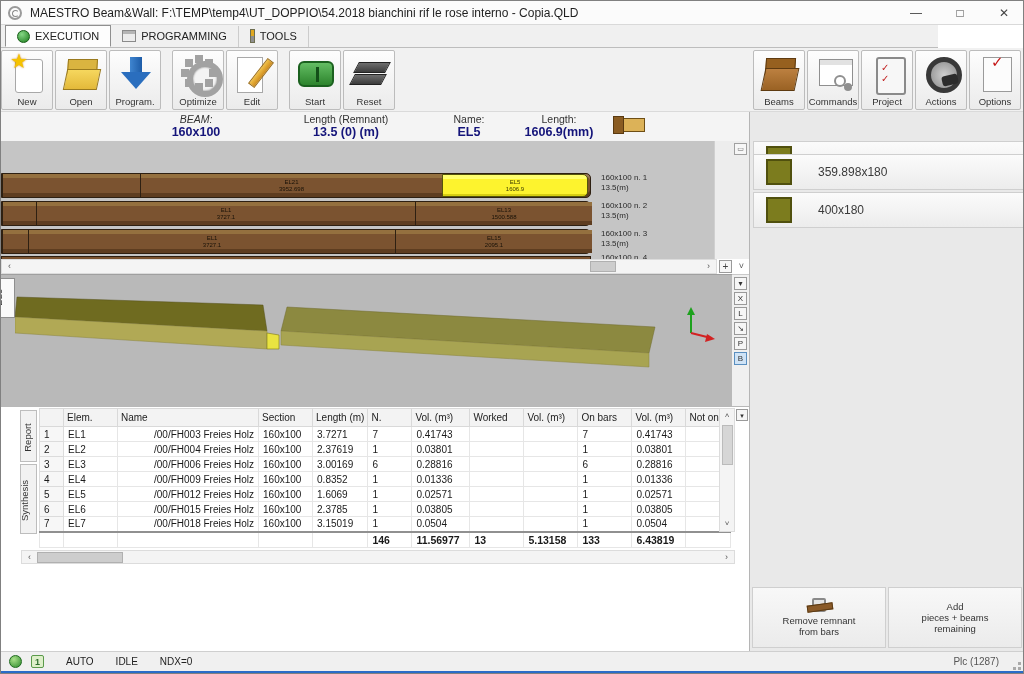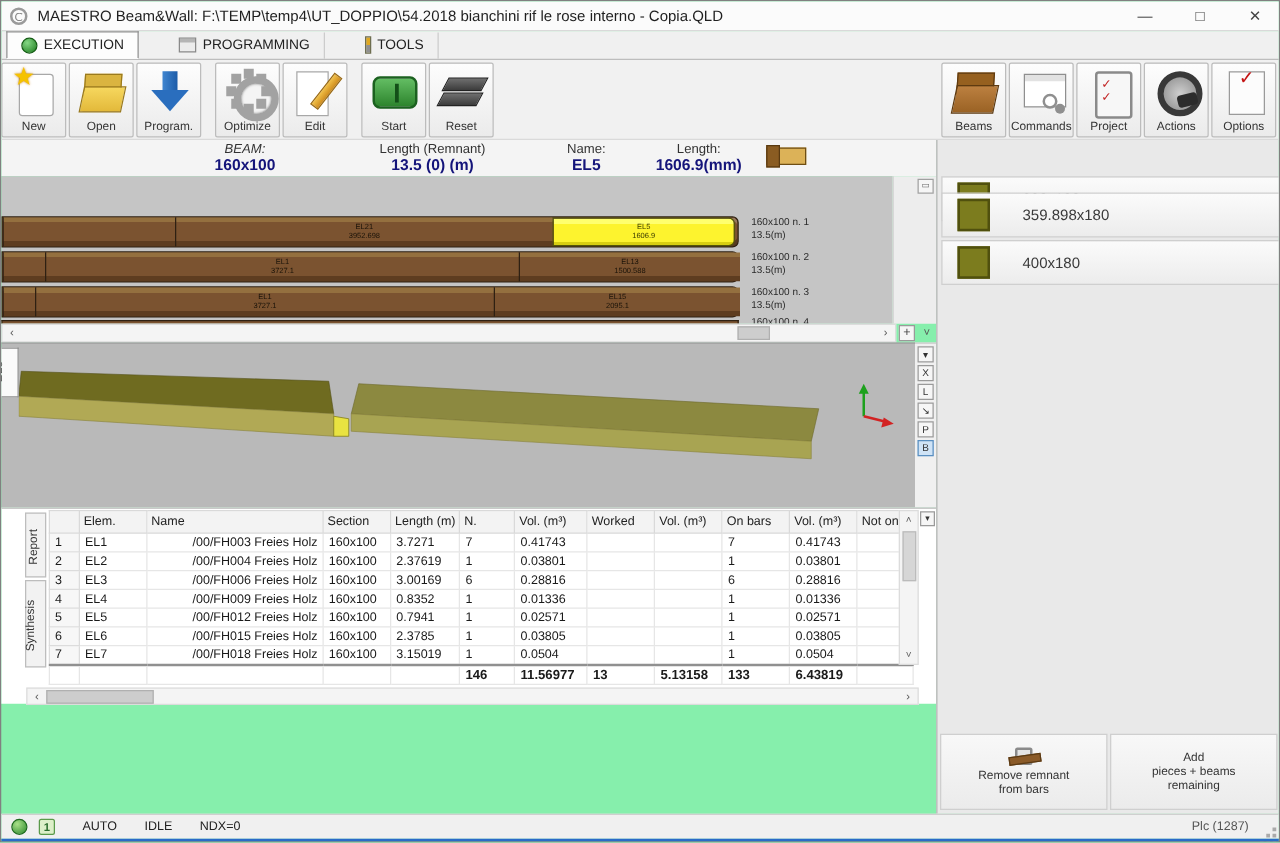--- a/index.html
+++ b/index.html
@@ -1,28 +1,28 @@
 <!DOCTYPE html>
 <html><head>
 <meta charset="utf-8">
 <style>
   * { box-sizing: border-box; margin:0; padding:0; }
   body { font-family: "Liberation Sans", "DejaVu Sans", sans-serif; background:#d8d8d8; }
-  .window { position:relative; width:1024px; height:674px; background:#86efac; border:1px solid #808080; overflow:hidden; }
+  .window { position:relative; width:1024px; height:674px; background:#ffffff; border:1px solid #808080; overflow:hidden; }
 
   
   .titlebar { position:absolute; left:0; top:0; width:1024px; height:24px; background:#fbfbfb; border-bottom:1px solid #d9d9d9; display:flex; align-items:center; }
   .app-icon { width:14px; height:14px; margin-left:7px; border:2px solid #9a9a9a; border-radius:50%; position:relative; }
   .app-icon::before { content:""; position:absolute; left:2px; top:2px; width:5px; height:5px; border:1.5px solid #8a8a8a; border-radius:50%; border-right-color:transparent; }
   .title-text { margin-left:8px; font-size:12px; color:#1f1f1f; white-space:nowrap; }
   .win-controls { position:absolute; right:6px; top:0; height:24px; display:flex; align-items:center; gap:26px; padding-right:6px; }
   .win-btn { font-size:12px; color:#444; width:18px; text-align:center; cursor:default; }
 
   
-  .tabstrip { position:absolute; left:0; top:24px; width:1024px; height:23px; background:#f0f0f0; border-bottom:1px solid #bdbdbd; display:flex; align-items:center; padding-left:4px;gap:21px; }
+  .tabstrip { position:absolute; left:0; top:24px; width:937px; height:23px; background:#f0f0f0; border-bottom:1px solid #bdbdbd; display:flex; align-items:center; padding-left:4px; }
   .tab { height:21px; display:flex; align-items:center; gap:5px; padding:0 11px; font-size:11px; color:#222; border-right:1px solid #cccccc; }
   .tab.active { background:#fdfdfd; border:1px solid #8f8f8f; border-bottom:1px solid #fdfdfd; height:22px; }
   .tic-exec { width:13px; height:13px; border-radius:50%; background:radial-gradient(circle at 35% 30%, #85d785, #1e7c1e); border:1px solid #155c15; }
   .tic-prog { width:14px; height:12px; background:#ececec; border:1px solid #8a8a8a; position:relative; }
   .tic-prog::before { content:""; position:absolute; left:0; top:0; width:100%; height:3px; background:#b5b5b5; }
   .tic-tools { width:5px; height:14px; background:linear-gradient(180deg,#e0a820 0 6px,#8f8f8f 6px 100%); border:1px solid #6e6e50; }
 
   
   .topstrip { position:absolute; left:0; top:47px; width:1024px; height:64px; background:#f1f1f1; border-bottom:1px solid #dadada; }
   .toolbar-left { position:absolute; left:0; top:49px; display:flex; }
@@ -430,21 +430,21 @@
             <td></td>
             <td>1</td>
             <td>0.01336</td>
             <td></td>
           </tr>
           <tr>
             <td class="rowhead">5</td>
             <td>EL5</td>
             <td class=" namecell">/00/FH012  Freies Holz</td>
             <td>160x100</td>
-            <td>0.7941</td>
+            <td>1.6069</td>
             <td>1</td>
             <td>0.02571</td>
             <td></td>
             <td></td>
             <td>1</td>
             <td>0.02571</td>
             <td></td>
           </tr>
           <tr>
             <td class="rowhead">6</td>

